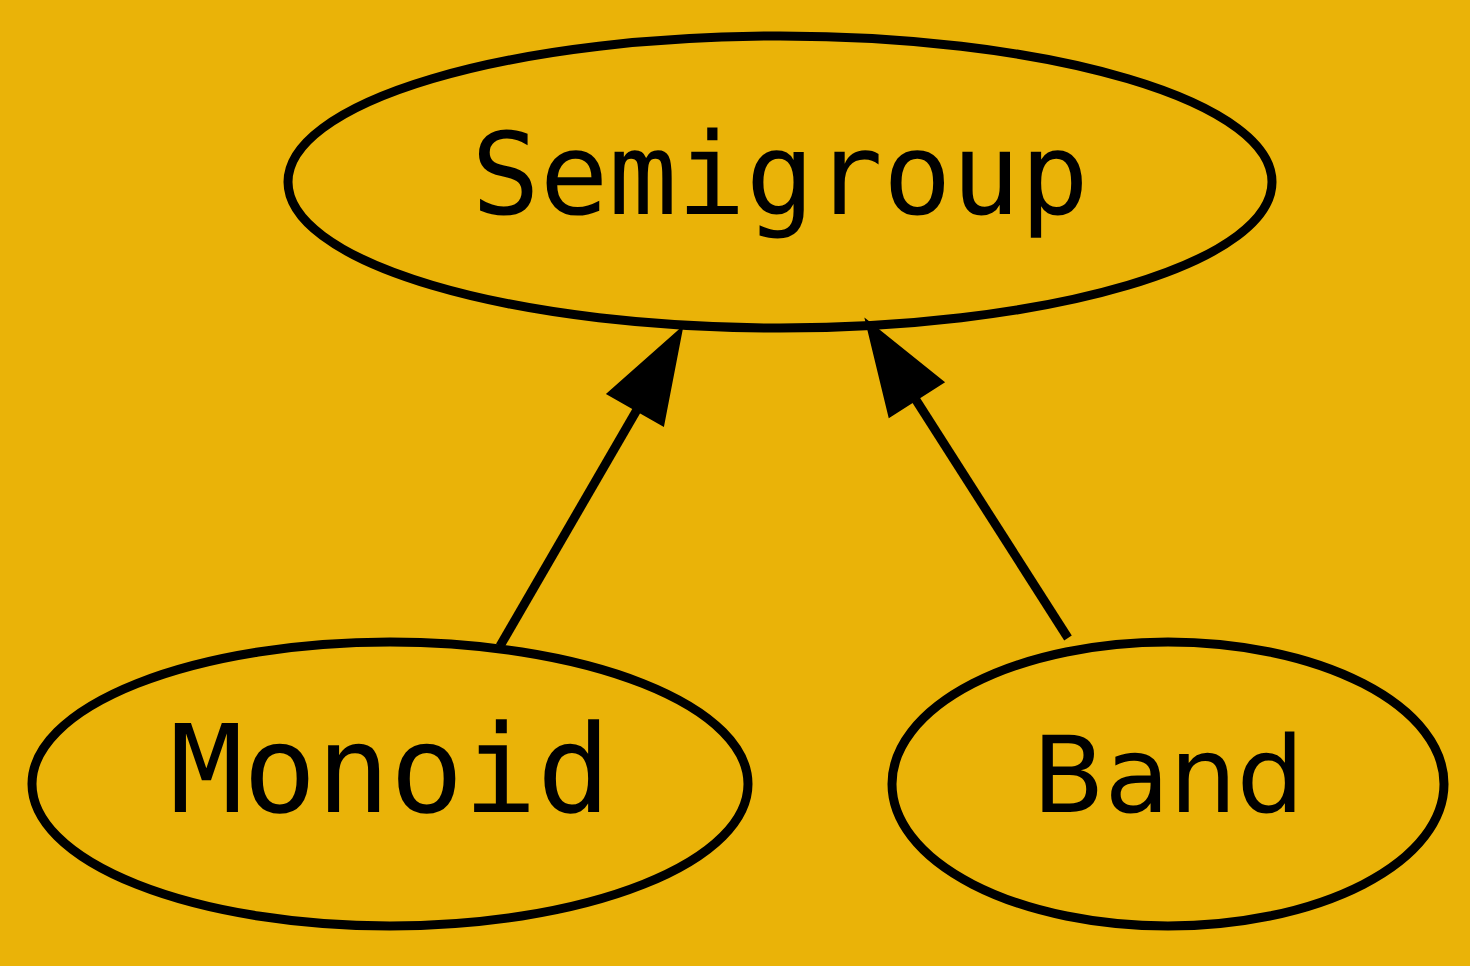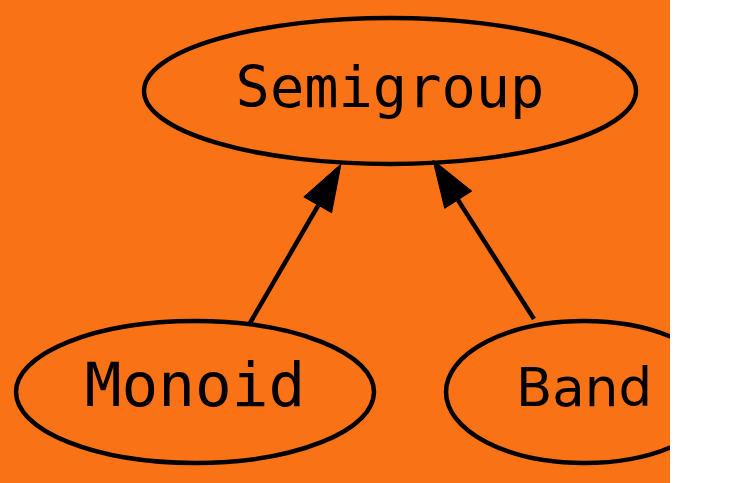--- a/index.html
+++ b/index.html
@@ -1,23 +1,23 @@
 <!DOCTYPE html>
 <html><head>
 <meta charset="utf-8">
 <style>
   html, body {
     margin: 0;
     padding: 0;
     background: #ffffff;
   }
   .canvas-wrap {
-    width: 670px;
+    width: 735px;
     height: 483px;
-    background: #f97316;
+    background: #eab308;
     position: relative;
     overflow: hidden;
     text-align: center;
   }
   svg { display: block; }
   .node-shape {
     fill: none;
     stroke: #000000;
     stroke-width: 4.5px;
   }

